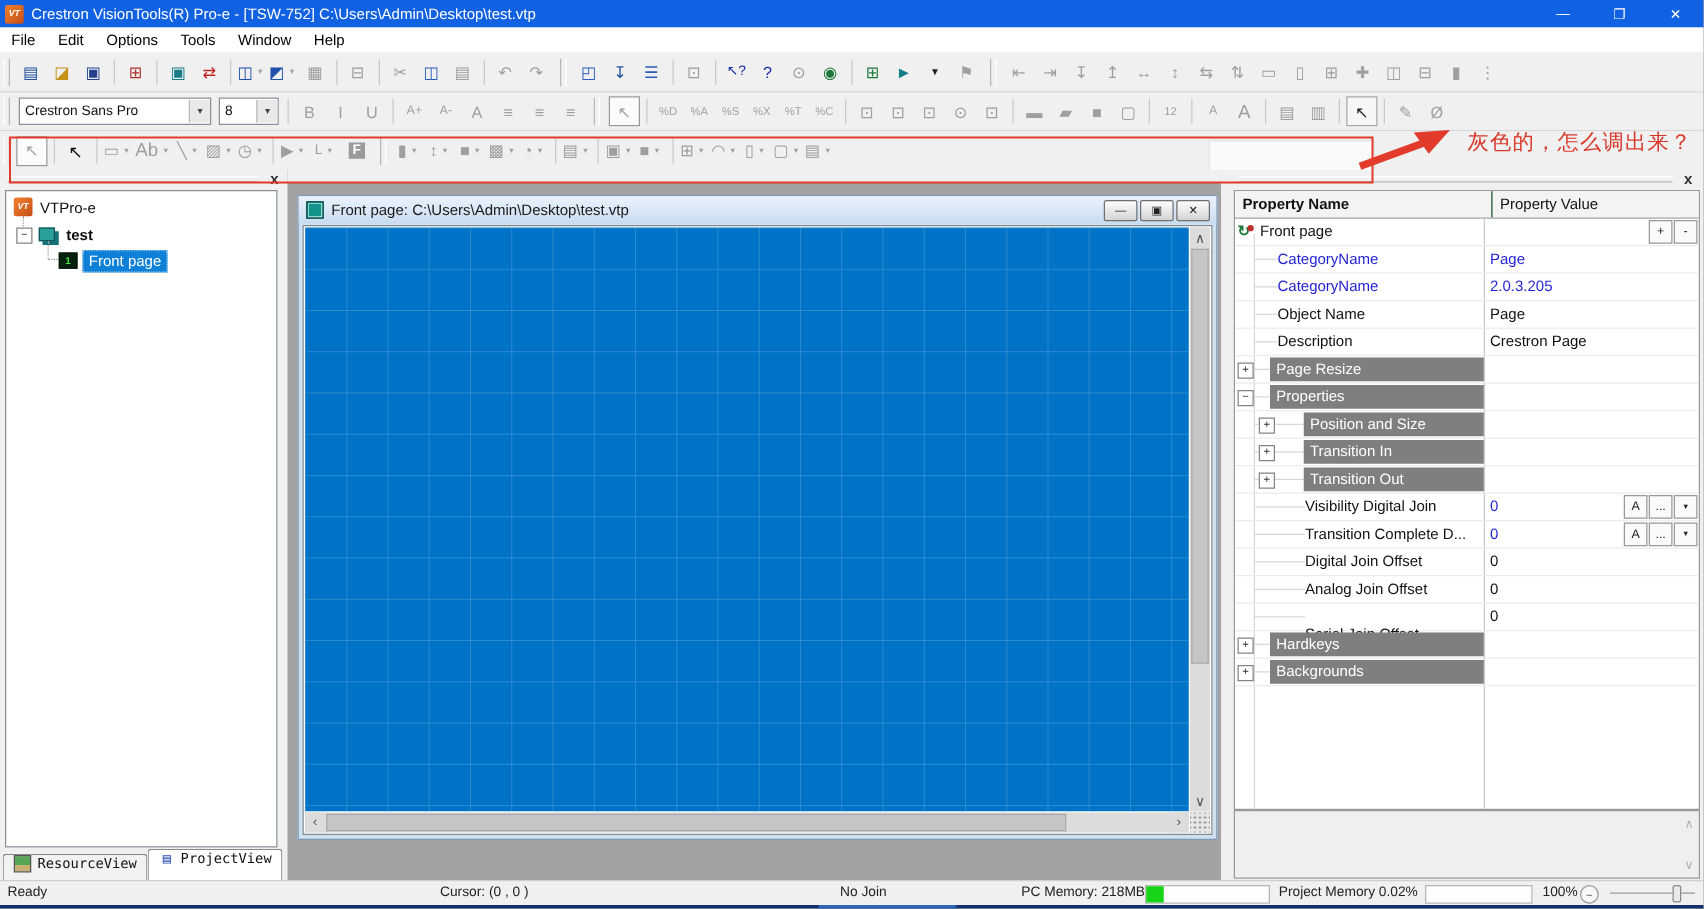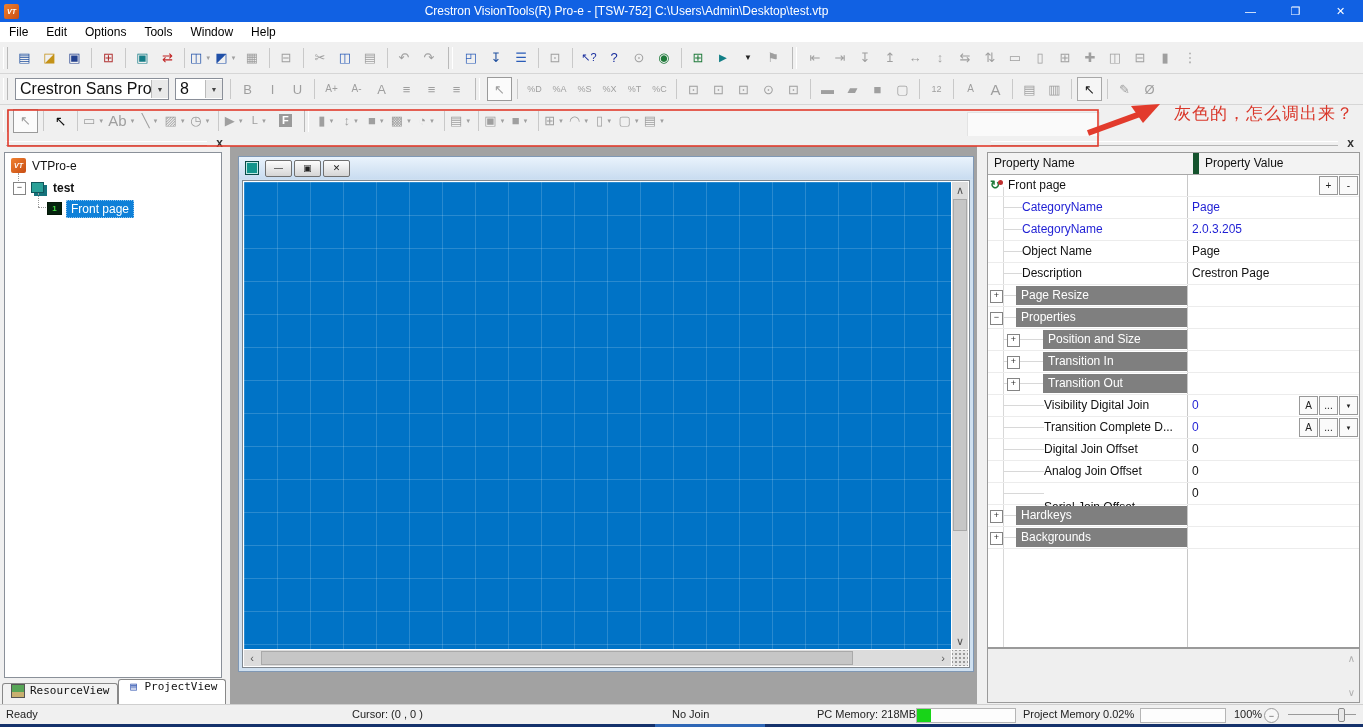--- a/index.html
+++ b/index.html
@@ -1,40 +1,40 @@
 <!DOCTYPE html>
 <html><head>
 <meta charset="utf-8">
 <style>
   html,body{margin:0;padding:0;background:#444;}
   .app{position:relative;width:1363px;height:727px;background:#f0f0f0;overflow:hidden;
        font-family:"Liberation Sans",sans-serif;font-size:12px;color:#111;}
   
-  .titlebar{position:absolute;left:0;top:0;width:100%;height:22px;background:#1161e3;display:flex;align-items:center;text-align:center;}
+  .titlebar{position:absolute;left:0;top:0;width:100%;height:22px;background:#1161e3;display:flex;align-items:center;}
   .vt-logo{width:15px;height:15px;margin:0 6px 0 4px;border-radius:2px;background:linear-gradient(135deg,#f08030,#c84e14);
            color:#fff;font-size:7px;font-weight:bold;font-style:italic;display:flex;align-items:center;justify-content:center;}
   .titlebar .ttext{color:#fff;font-size:12px;flex:1;white-space:nowrap;overflow:hidden;}
   .wbtn{width:45px;height:22px;color:#fff;display:flex;align-items:center;justify-content:center;font-size:11px;}
   
   .menubar{position:absolute;left:0;top:22px;width:100%;height:20px;background:#fff;display:flex;align-items:center;border-bottom:1px solid #e6e6e6;}
   .menu-item{padding:0 9px;height:20px;display:flex;align-items:center;color:#000;}
   
   .tb{position:absolute;left:0;width:100%;background:#f0f0f0;display:flex;align-items:center;border-bottom:1px solid #d6d6d6;}
   #tb1{top:42px;height:31px;} #tb2{top:74px;height:30px;} #tb3{top:105px;height:31px;}
   .grip{width:3px;height:22px;margin:0 4px 0 3px;border-left:1px solid #fff;border-right:1px solid #b9b9b9;}
   .tbtn{position:relative;height:22px;min-width:23px;display:flex;align-items:center;justify-content:center;margin:0 1px;}
   .tbtn .glyph{font-size:13px;line-height:1;color:#9f9f9f;}
   .tbtn.checked{border:1px solid #9a9a9a;background:#fbfbfb;}
   .tbtn.boxed{border:1px solid #a8a8a8;background:#f6f6f6;}
   .glyph.fillbox{background:#9a9a9a;color:#fff !important;padding:1px 3px;font-weight:bold;}
   .dd{font-size:6px;color:#9f9f9f;margin:0 2px 0 3px;}
   .sep{width:1px;height:20px;background:#c9c9c9;margin:0 4px;}
   .sep2{width:3px;height:22px;margin:0 6px;border-left:1px solid #b9b9b9;border-right:1px solid #fff;}
   .combo{height:20px;border:1px solid #8a8f99;background:#fff;display:flex;align-items:center;margin:0 3px;}
-  .combo-val{flex:1;padding:0 4px;font-size:16px;white-space:nowrap;overflow:hidden;}
+  .combo-val{flex:1;padding:0 4px;font-size:11px;white-space:nowrap;overflow:hidden;}
   .combo-arrow{width:16px;height:18px;background:#e9e9e9;border-left:1px solid #bbb;display:flex;align-items:center;justify-content:center;font-size:7px;color:#444;}
   
   .workarea{position:absolute;left:0;top:136px;width:100%;height:568px;}
   .dock-strip{position:absolute;top:0;height:14px;display:flex;align-items:center;}
   .dock-groove{flex:1;height:3px;border-top:1px solid #fff;border-bottom:1px solid #b5b5b5;margin:0 6px;}
   .dock-close{width:13px;font-size:12px;font-weight:bold;color:#333;line-height:13px;text-align:center;}
   
   .left-panel{position:absolute;left:0;top:0;width:230px;height:100%;background:#f0f0f0;}
   .tree-box{position:absolute;left:4px;top:16px;width:216px;height:524px;background:#fff;border:1px solid #8a9099;}
   .tree-row{position:absolute;height:17px;display:flex;align-items:center;white-space:nowrap;}
@@ -70,21 +70,21 @@
   .hscroll{position:absolute;left:1px;bottom:1px;height:16px;right:18px;background:#dcdcdc;}
   .sarrow{position:absolute;width:16px;height:16px;display:flex;align-items:center;justify-content:center;color:#555;font-size:11px;background:#dcdcdc;}
   .sthumb{position:absolute;background:#c6c6c6;border:1px solid #a9a9a9;}
   .corner{position:absolute;right:1px;bottom:1px;width:16px;height:16px;background:#e6e6e6;
           background-image:radial-gradient(#9a9a9a 35%,transparent 36%);background-size:4px 4px;background-position:6px 6px;}
   
   .right-panel{position:absolute;left:977px;top:0;width:386px;height:100%;background:#f0f0f0;}
   .propgrid{position:absolute;left:10px;top:16px;width:371px;height:494px;background:#fff;border:1px solid #9a9a9a;}
   .prop-head{position:absolute;left:0;top:0;right:0;height:21px;background:#f3f3f3;border-bottom:1px solid #a8a8a8;display:flex;}
   .ph-cell{padding:3px 6px;font-size:12px;color:#111;}
-  .ph-cell.c1{width:193px;border-right:6px solid #14532d;}
+  .ph-cell.c1{width:193px;border-right:1px solid #14532d;font-weight:bold;}
   #prop-rows{position:absolute;left:0;top:22px;right:0;bottom:0;overflow:hidden;}
   .col-div{position:absolute;left:199px;top:0;bottom:0;width:1px;background:#c8c8c8;}
   .prop-vline{position:absolute;left:15px;top:12px;bottom:0;border-left:1px solid #d8d8d8;}
   .prow{position:relative;height:21px;border-bottom:1px solid #ececec;}
   .pexp{position:absolute;top:5px;width:11px;height:11px;border:1px solid #848484;background:#fff;font-size:9px;line-height:9px;text-align:center;color:#333;z-index:3;}
   .pconn{position:absolute;top:10px;border-top:1px solid #d8d8d8;z-index:1;}
   .pname{position:absolute;top:3px;font-size:12px;white-space:nowrap;z-index:2;}
   .pname.blue,.pval.blue{color:#1f1fd4;}
   .phdr{background:#7f7f7f;color:#fff;top:1px;height:17px;padding:2px 0 0 5px;}
   .pval{position:absolute;left:204px;top:3px;font-size:12px;white-space:nowrap;z-index:2;}
@@ -534,20 +534,21 @@
             <span class="tabicon project">▤</span>
             <span>ProjectView</span>
           </div>
         </div>
     </div>
 
     <div class="mdi">
       <div class="child">
         <div class="child-title">
           <div class="ct-icon"></div>
+          <div class="ct-text">Front page: C:\Users\Admin\Desktop\test.vtp</div>
           <div class="cbtn">—</div>
           <div class="cbtn">▣</div>
           <div class="cbtn" style="margin-right:5px;">✕</div>
         </div>
         <div class="child-body">
           <div class="canvas"></div>
           <div class="vscroll">
             <div class="sarrow" style="top:0;right:0;">∧</div>
             <div class="sthumb" style="left:1px;right:1px;top:17px;height:330px;"></div>
             <div class="sarrow" style="bottom:0;right:0;">∨</div>

